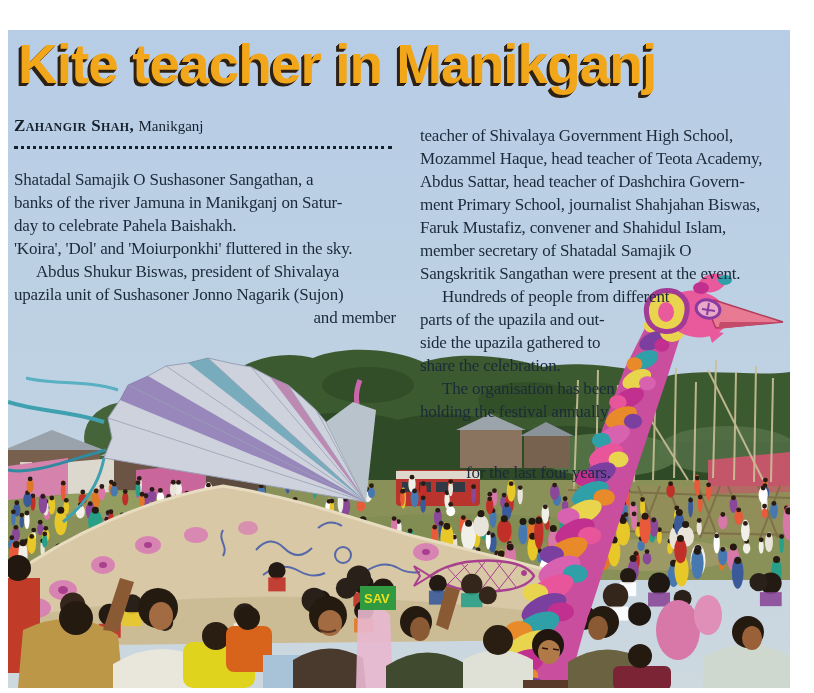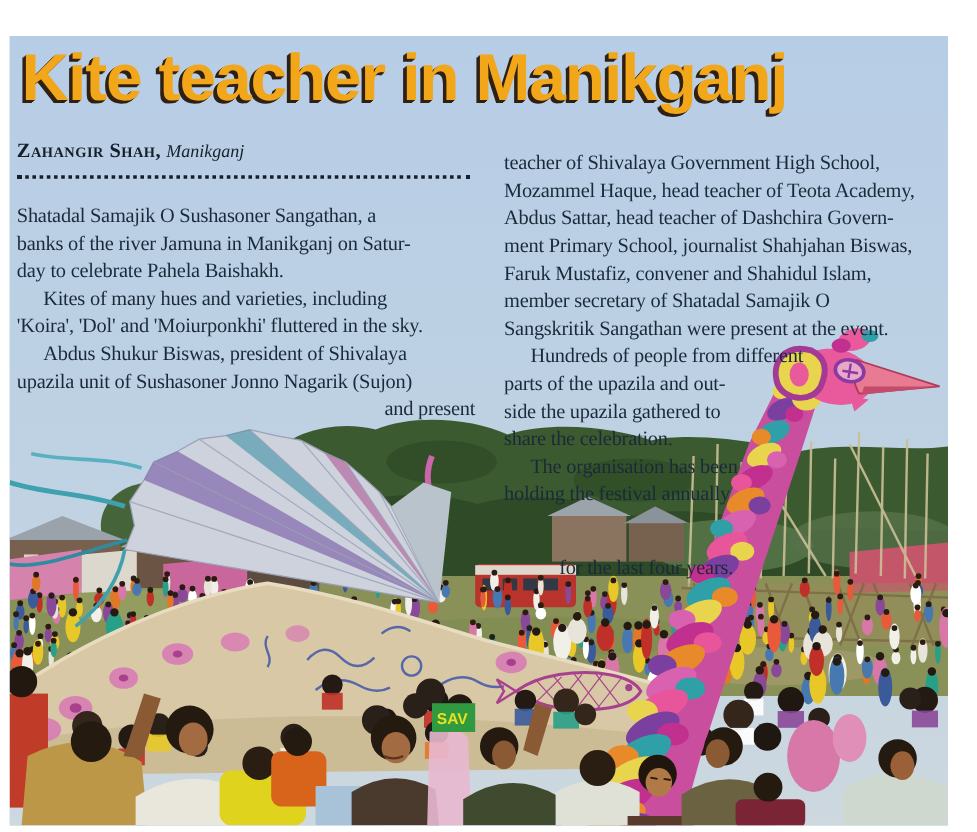--- a/index.html
+++ b/index.html
@@ -13,21 +13,21 @@
   }
   .photo{position:absolute;left:0;top:0;width:782px;height:658px;}
   .headline{
     position:absolute;left:10px;top:2px;width:770px;margin:0;white-space:nowrap;
     font-family:"Liberation Sans",sans-serif;font-weight:bold;font-size:55px;letter-spacing:-1px;
     color:#f2a61a;
     text-shadow:-3px 3px 0 #2e2013,-2px 2px 0 #2e2013,-1px 1px 0 #2e2013;
   }
   .byline{position:absolute;left:6px;top:86px;font-size:17px;color:#15202c;white-space:nowrap;}
   .byline .author{font-variant:small-caps;font-weight:bold;letter-spacing:.4px;}
-  .byline .loc{font-style:italic;font-size:15px;}
+  .byline .loc{font-size:15px;}
   .dots{position:absolute;left:6px;top:110px;width:378px;height:6px;border-bottom:3px dotted #15202c;}
   .col{position:absolute;font-size:17px;line-height:23px;color:#1b2a3a;}
   .col1{left:6px;top:138px;width:382px;}
   .col2{left:412px;top:94px;width:374px;}
   .ln{white-space:nowrap;letter-spacing:-0.2px;}
   .indent{padding-left:22px;}
   .alignright{text-align:right;}
   .pad46{padding-left:46px;margin-top:38px;}
 </style>
 </head>
@@ -980,25 +980,24 @@
     <span class="author">Zahangir Shah,</span>
     <span class="loc"> <span>Manikganj</span></span>
   </div>
 
   <div class="dots"></div>
 
   <div class="col col1">
     <div class="ln">Shatadal Samajik O Sushasoner Sangathan, a</div>
     <div class="ln">banks of the river Jamuna in Manikganj on Satur-</div>
     <div class="ln">day to celebrate Pahela Baishakh.</div>
-    <div class="ln indent">Kites of many hues and varieties, including</div>
     <div class="ln">'Koira', 'Dol' and 'Moiurponkhi' fluttered in the sky.</div>
     <div class="ln indent">Abdus Shukur Biswas, president of Shivalaya</div>
     <div class="ln">upazila unit of Sushasoner Jonno Nagarik (Sujon)</div>
-    <div class="ln alignright">and present</div>
+    <div class="ln alignright">and member</div>
   </div>
 
   <div class="col col2">
     <div class="ln">teacher of Shivalaya Government High School,</div>
     <div class="ln">Mozammel Haque, head teacher of Teota Academy,</div>
     <div class="ln">Abdus Sattar, head teacher of Dashchira Govern-</div>
     <div class="ln">ment Primary School, journalist Shahjahan Biswas,</div>
     <div class="ln">Faruk Mustafiz, convener and Shahidul Islam,</div>
     <div class="ln">member secretary of Shatadal Samajik O</div>
     <div class="ln">Sangskritik Sangathan were present at the event.</div>

